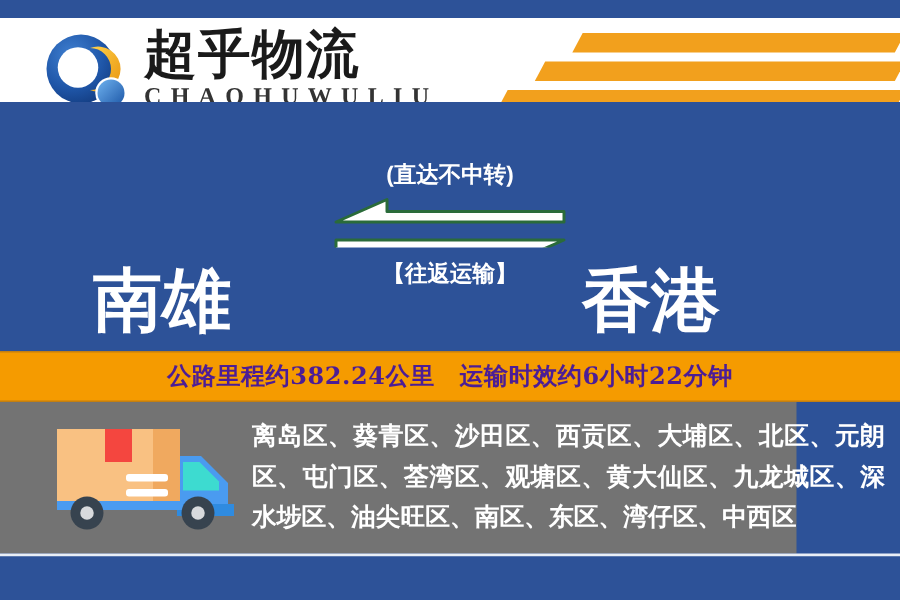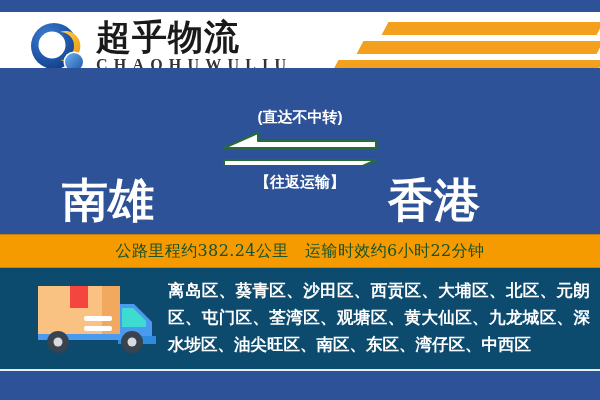--- a/index.html
+++ b/index.html
@@ -129,34 +129,34 @@
     background: #f59b00;
     box-sizing: border-box;
     border-top: 1px solid #c47f10;
     border-bottom: 1px solid #c47f10;
     display: flex;
     align-items: center;
     justify-content: center;
   }
   .distance-text {
     font-family: "DejaVu Serif", "Liberation Serif", serif;
-    font-weight: normal;
+    font-weight: bold;
     font-size: 16px;
-    color: #14532d;
+    color: #4c1d95;
     letter-spacing: 0.4px;
     white-space: pre;
   }
 
   
   .coverage {
     position: absolute;
     left: 0; top: 268px;
-    width: 600px;
+    width: 531px;
     height: 101px;
-    background: #0c4a6e;
+    background: #737373;
   }
   .truck {
     position: absolute;
     left: 22px;
     top: 10px;
     width: 136px;
     height: 82px;
   }
   .truck svg { display: block; }
 

